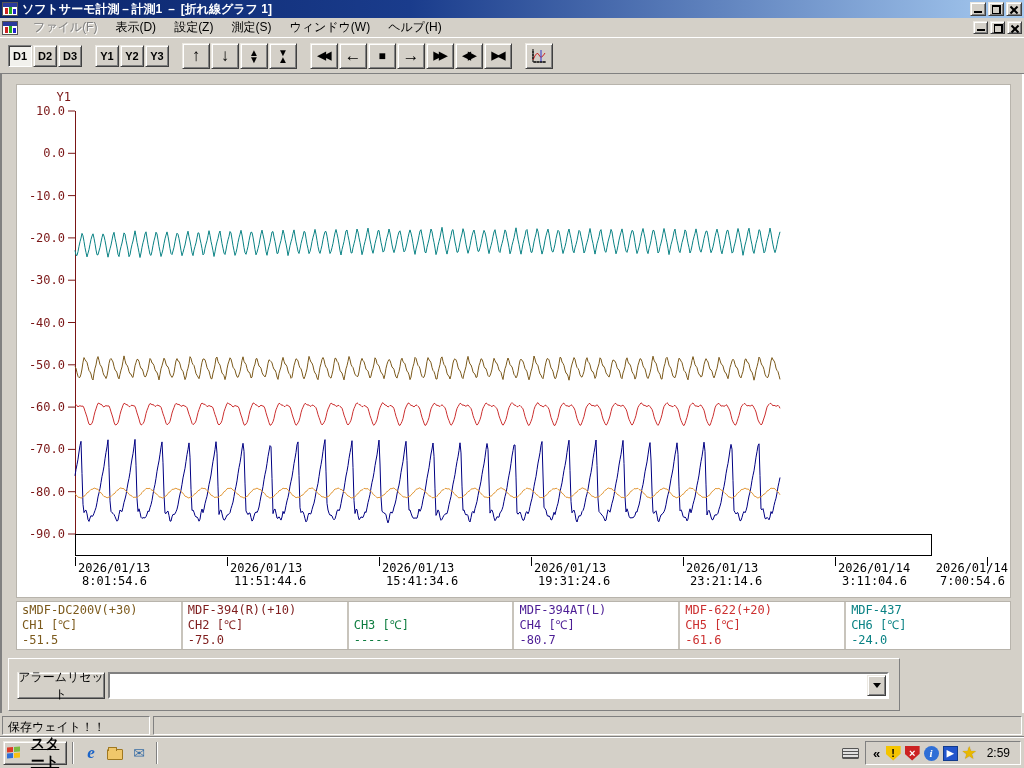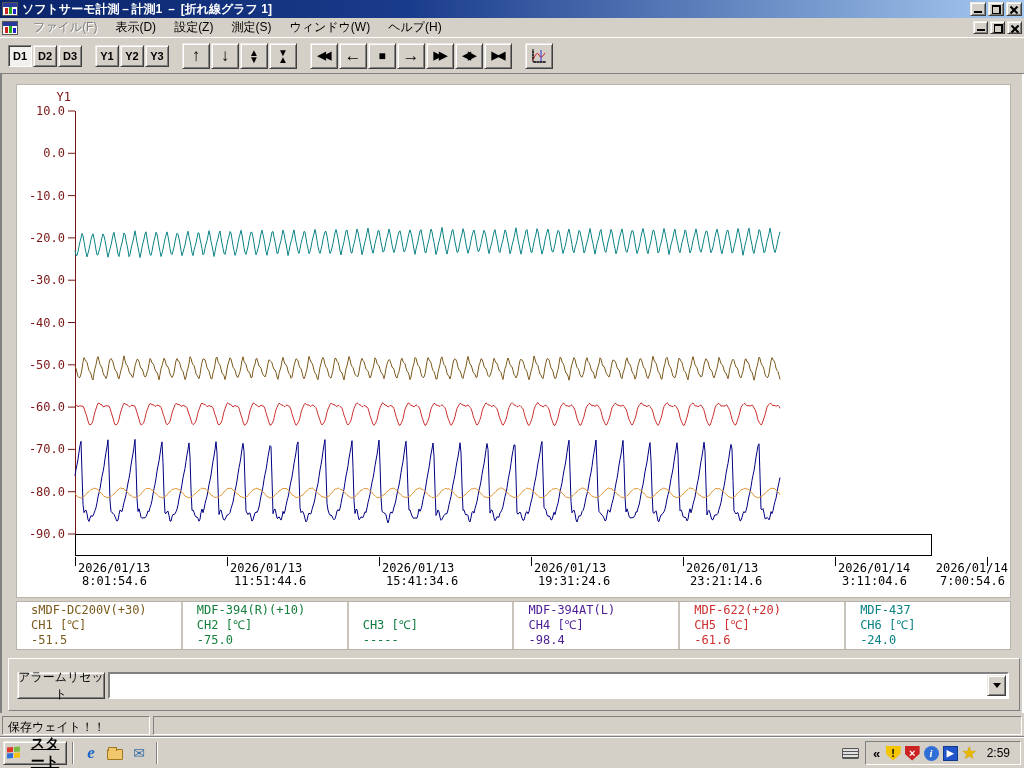--- a/index.html
+++ b/index.html
@@ -58,24 +58,24 @@
   .tb-btn .sq    { font-size:12px; line-height:1; }
   .tb-btn .stack { display:flex; flex-direction:column; line-height:7px; font-size:10px; }
 
   
   .client { position:absolute; left:0; top:74px; width:1024px; height:639px; background:#d4d0c8;
     border-left:2px solid #808080; border-right:2px solid #fff; }
   .chart-panel { position:absolute; left:14px; top:10px; width:995px; height:514px; background:#fff;
     border:1px solid #b8b4ac; }
   .legend { position:absolute; left:14px; top:527px; width:995px; height:49px; background:#fff;
     border:1px solid #b8b4ac; display:flex; font-family:"DejaVu Sans Mono",monospace; font-size:12px; }
-  .legend-cell { flex:1; padding:1px 14px; line-height:15px; white-space:nowrap; overflow:hidden; }
+  .legend-cell { flex:1; padding:1px 5px; line-height:15px; white-space:nowrap; overflow:hidden; }
   .legend-cell + .legend-cell { border-left:2px solid #c8c4bc; }
 
-  .alarm-row { position:absolute; left:6px; top:584px; width:1012px; height:53px;
+  .alarm-row { position:absolute; left:6px; top:584px; width:892px; height:53px;
     background:#d4d0c8; border:1px solid; border-color:#fff #808080 #808080 #fff; }
   .alarm-btn { position:absolute; left:8px; top:13px; width:88px; height:27px; font-size:12px;
     display:flex; align-items:center; justify-content:center; }
   .combo { position:absolute; left:99px; top:13px; right:10px; height:27px; background:#fff;
     border:2px solid; border-color:#808080 #fff #fff #808080; display:flex; }
   .combo-text { flex:1; padding:4px; font-size:12px; }
   .combo-btn { width:19px; margin:1px; display:flex; align-items:center; justify-content:center; }
   .combo-btn .dn { width:0; height:0; border:4px solid transparent; border-top:5px solid #000; margin-top:4px; }
 
   
@@ -291,34 +291,34 @@
           <polyline points="58,408.9 59,409.6 60,411.1 61,412.2 62,412.3 63,412.5 64,413.1 65,412.8 66,411.6 67,411.1 68,410.7 69,409.3 70,407.9 71,407.3 72,406.7 73,405.4 74,404.4 75,404.4 76,404.0 77,403.1 78,403.2 79,403.9 80,404.1 81,404.3 82,405.6 83,407.2 84,407.9 85,408.8 86,410.4 87,411.5 88,411.6 89,412.1 90,412.8 91,412.6 92,411.9 93,411.7 94,411.6 95,410.5 96,409.3 97,408.9 98,408.1 99,406.5 100,405.4 101,405.0 102,404.2 103,403.0 104,403.0 105,403.5 106,403.5 107,403.7 108,405.0 109,406.3 110,406.8 111,407.7 112,409.3 113,410.2 114,410.4 115,411.2 116,412.3 117,412.4 118,412.1 119,412.4 120,412.6 121,411.6 122,410.6 123,410.2 124,409.2 125,407.4 126,406.3 127,405.8 128,404.7 129,403.5 130,403.4 131,403.7 132,403.4 133,403.4 134,404.5 135,405.3 136,405.5 137,406.4 138,407.9 139,408.8 140,409.2 141,410.4 142,411.8 143,412.1 144,412.2 145,412.9 146,413.1 147,412.2 148,411.4 149,411.1 150,410.0 151,408.3 152,407.4 153,406.9 154,405.7 155,404.4 156,404.3 157,404.2 158,403.5 159,403.2 160,403.9 161,404.3 162,404.3 163,405.1 164,406.6 165,407.5 166,408.1 167,409.7 168,411.2 169,411.6 170,411.9 171,412.8 172,413.0 173,412.2 174,411.8 175,411.8 176,410.8 177,409.4 178,408.8 179,408.3 180,407.0 181,405.7 182,405.3 183,404.7 184,403.5 185,403.0 186,403.5 187,403.5 188,403.4 189,404.3 190,405.7 191,406.5 192,407.2 193,408.8 194,410.2 195,410.5 196,411.1 197,412.2 198,412.5 199,412.1 200,412.1 201,412.5 202,411.8 203,410.7 204,410.3 205,409.7 206,408.1 207,406.7 208,406.2 209,405.3 210,403.8 211,403.3 212,403.5 213,403.3 214,403.1 215,403.9 216,405.1 217,405.5 218,406.1 219,407.6 220,408.8 221,409.1 222,409.9 223,411.3 224,411.9 225,411.9 226,412.5 227,413.1 228,412.5 229,411.6 230,411.4 231,410.7 232,409.0 233,407.7 234,407.1 235,406.1 236,404.6 237,404.1 238,404.2 239,403.6 240,403.1 241,403.7 242,404.4 243,404.4 244,404.9 245,406.3 246,407.3 247,407.7 248,408.9 249,410.6 250,411.3 251,411.6 252,412.5 253,413.2 254,412.7 255,412.1 256,412.0 257,411.4 258,409.8 259,408.8 260,408.4 261,407.3 262,405.8 263,405.3 264,405.1 265,404.1 266,403.2 267,403.5 268,403.7 269,403.4 270,403.8 271,405.2 272,406.1 273,406.7 274,408.1 275,409.8 276,410.5 277,410.9 278,412.0 279,412.7 280,412.4 281,412.1 282,412.4 283,412.0 284,410.8 285,410.2 286,409.9 287,408.7 288,407.2 289,406.5 290,405.9 291,404.5 292,403.4 293,403.5 294,403.4 295,402.9 296,403.3 297,404.6 298,405.3 299,405.7 300,407.1 301,408.6 302,409.2 303,409.7 304,411.0 305,411.9 306,411.8 307,412.1 308,412.8 309,412.6 310,411.7 311,411.4 312,411.2 313,409.8 314,408.2 315,407.5 316,406.7 317,405.0 318,404.0 319,404.0 320,403.7 321,403.0 322,403.3 323,404.3 324,404.5 325,404.7 326,406.0 327,407.2 328,407.6 329,408.4 330,410.0 331,411.0 332,411.2 333,412.0 334,413.0 335,413.0 336,412.3 337,412.2 338,411.9 339,410.5 340,409.2 341,408.6 342,407.7 343,406.1 344,405.2 345,405.1 346,404.4 347,403.4 348,403.5 349,403.9 350,403.7 351,403.7 352,404.8 353,405.8 354,406.3 355,407.3 356,409.1 357,410.2 358,410.6 359,411.7 360,412.8 361,412.7 362,412.3 363,412.5 364,412.3 365,411.1 366,410.2 367,409.9 368,409.0 369,407.5 370,406.6 371,406.2 372,405.1 373,403.8 374,403.6 375,403.7 376,403.1 377,403.0 378,404.0 379,404.9 380,405.3 381,406.4 382,408.2 383,409.1 384,409.6 385,410.8 386,411.9 387,412.0 388,411.9 389,412.5 390,412.7 391,411.8 392,411.3 393,411.2 394,410.3 395,408.8 396,407.9 397,407.3 398,405.8 399,404.4 400,404.0 401,403.8 402,403.0 403,402.9 404,403.8 405,404.4 406,404.5 407,405.6 408,407.0 409,407.7 410,408.2 411,409.5 412,410.8 413,411.0 414,411.5 415,412.6 416,412.9 417,412.4 418,412.2 419,412.3 420,411.3 421,409.7 422,408.9 423,408.2 424,406.6 425,405.2 426,404.9 427,404.5 428,403.5 429,403.3 430,403.9 431,403.9 432,403.7 433,404.6 434,405.7 435,406.2 436,406.8 437,408.4 438,409.7 439,410.2 440,411.1 441,412.4 442,412.9 443,412.5 444,412.6 445,412.7 446,411.7 447,410.4 448,409.9 449,409.3 450,407.8 451,406.6 452,406.3 453,405.5 454,404.2 455,403.8 456,403.9 457,403.5 458,403.0 459,403.7 460,404.6 461,405.0 462,405.7 463,407.4 464,408.8 465,409.3 466,410.4 467,411.8 468,412.2 469,412.0 470,412.4 471,412.8 472,412.0 473,411.2 474,411.1 475,410.6 476,409.1 477,408.1 478,407.7 479,406.5 480,404.9 481,404.3 482,404.1 483,403.3 484,402.7 485,403.3 486,404.1 487,404.2 488,405.0 489,406.6 490,407.7 491,408.1 492,409.2 493,410.6 494,411.1 495,411.2 496,412.1 497,412.8 498,412.4 499,412.0 500,412.2 501,411.7 502,410.3 503,409.3 504,408.7 505,407.3 506,405.7 507,405.0 508,404.6 509,403.6 510,403.0 511,403.5 512,403.9 513,403.7 514,404.3 515,405.6 516,406.3 517,406.6 518,407.8 519,409.3 520,409.9 521,410.5 522,411.8 523,412.7 524,412.5 525,412.5 526,412.9 527,412.4 528,411.0 529,410.2 530,409.7 531,408.3 532,406.7 533,406.2 534,405.7 535,404.5 536,403.7 537,404.0 538,403.8 539,403.2 540,403.5 541,404.5 542,404.9 543,405.3 544,406.7 545,408.2 546,408.9 547,409.8 548,411.3 549,412.3 550,412.2 551,412.4 552,413.0 553,412.5 554,411.4 555,411.1 556,410.7 557,409.4 558,408.2 559,407.7 560,407.0 561,405.5 562,404.5 563,404.4 564,403.8 565,402.9 566,403.0 567,403.8 568,404.0 569,404.4 570,405.9 571,407.3 572,407.9 573,408.8 574,410.4 575,411.2 576,411.3 577,411.9 578,412.7 579,412.5 580,411.9 581,412.0 582,411.9 583,410.7 584,409.6 585,409.1 586,408.1 587,406.4 588,405.3 589,404.9 590,404.0 591,403.0 592,403.1 593,403.7 594,403.6 595,403.9 596,405.2 597,406.3 598,406.6 599,407.5 600,409.1 601,409.9 602,410.2 603,411.2 604,412.4 605,412.4 606,412.3 607,412.8 608,412.7 609,411.6 610,410.6 611,410.2 612,409.0 613,407.2 614,406.3 615,405.8 616,404.7 617,403.7 618,403.7 619,403.9 620,403.4 621,403.4 622,404.4 623,405.0 624,405.2 625,406.1 626,407.7 627,408.6 628,409.2 629,410.6 630,412.0 631,412.2 632,412.3 633,413.0 634,413.0 635,411.9 636,411.3 637,411.0 638,409.9 639,408.3 640,407.6 641,407.2 642,405.9 643,404.7 644,404.5 645,404.2 646,403.3 647,403.0 648,403.7 649,404.0 650,404.0 651,405.1 652,406.7 653,407.5 654,408.3 655,409.9 656,411.2 657,411.4 658,411.8 659,412.7 660,412.8 661,412.0 662,411.8 663,411.9 664,411.0 665,409.7 666,409.2 667,408.6 668,407.0 669,405.7 670,405.3 671,404.5 672,403.3 673,402.9 674,403.4 675,403.5 676,403.5 677,404.5 678,405.9 679,406.5 680,407.2 681,408.8 682,409.9 683,410.2 684,410.8 685,412.0 686,412.4 687,412.1 688,412.4 689,412.7 690,412.0 691,410.9 692,410.5 693,409.7 694,408.0 695,406.6 696,406.1 697,405.1 698,403.8 699,403.4 700,403.8 701,403.5 702,403.3 703,404.1 704,405.1 705,405.3 706,405.9 707,407.4 708,408.4 709,408.8 710,409.9 711,411.4 712,412.0 713,412.1 714,412.8 715,413.2 716,412.5 717,411.6 718,411.3 719,410.5 720,408.8 721,407.7 722,407.3 723,406.2 724,404.8 725,404.4 726,404.4 727,403.7 728,403.1 729,403.7 730,404.2 731,404.0 732,404.6 733,406.1 734,407.1 735,407.7 736,409.1 737,410.8 738,411.4 739,411.7 740,412.6 741,413.1 742,412.4 743,411.9 744,411.9 745,411.3 746,409.9 747,409.1 748,408.8 749,407.5 750,406.1 751,405.5 752,405.1 753,403.9 754,403.1 755,403.4 756,403.5 757,403.2 758,403.9 759,405.3 760,406.2 761,406.8 762,408.2 763,409.8 " fill="none" stroke="#e2993a" stroke-width="1"></polyline>
           <polyline points="58,318.9 59,319.4 60,320.9 61,321.8 62,321.1 63,320.7 64,321.2 65,321.2 66,321.1 67,323.0 68,326.2 69,329.1 70,332.1 71,336.0 72,339.1 73,339.8 74,339.3 75,338.4 76,335.4 77,330.8 78,326.8 79,323.9 80,320.7 81,318.3 82,318.2 83,319.1 84,319.3 85,319.9 86,321.5 87,321.9 88,321.0 89,320.6 90,321.0 91,320.9 92,321.0 93,323.4 94,326.9 95,329.9 96,333.1 97,337.1 98,339.7 99,339.9 100,339.1 101,337.7 102,334.3 103,329.6 104,325.9 105,323.1 106,320.2 107,318.3 108,318.6 109,319.5 110,319.7 111,320.3 112,321.6 113,321.6 114,320.5 115,320.2 116,320.7 117,320.8 118,321.4 119,324.3 120,327.9 121,330.9 122,334.1 123,337.9 124,339.9 125,339.6 126,338.5 127,336.9 128,333.2 129,328.6 130,325.3 131,322.8 132,320.0 133,318.5 134,319.0 135,319.7 136,319.6 137,320.2 138,321.4 139,321.2 140,320.2 141,320.2 142,320.9 143,321.1 144,322.2 145,325.3 146,328.8 147,331.5 148,334.7 149,338.2 150,339.7 151,339.1 152,338.1 153,336.3 154,332.4 155,328.1 156,325.1 157,322.5 158,319.8 159,318.4 160,319.0 161,319.5 162,319.4 163,320.1 164,321.3 165,321.1 166,320.2 167,320.6 168,321.3 169,321.5 170,322.8 171,326.0 172,329.3 173,331.9 174,335.1 175,338.4 176,339.6 177,338.9 178,337.9 179,335.9 180,331.9 181,327.6 182,324.6 183,321.9 184,319.1 185,318.0 186,318.8 187,319.3 188,319.3 189,320.4 190,321.6 191,321.2 192,320.5 193,321.0 194,321.5 195,321.6 196,323.0 197,326.3 198,329.6 199,332.3 200,335.7 201,339.0 202,339.9 203,339.1 204,337.9 205,335.5 206,331.1 207,326.7 208,323.8 209,321.1 210,318.5 211,317.8 212,318.9 213,319.4 214,319.7 215,321.0 216,322.0 217,321.3 218,320.5 219,320.9 220,321.3 221,321.5 222,323.2 223,326.8 224,330.1 225,333.0 226,336.7 227,339.7 228,340.2 229,339.0 230,337.5 231,334.6 232,329.8 233,325.6 234,322.9 235,320.3 236,318.1 237,318.1 238,319.3 239,319.9 240,320.2 241,321.4 242,322.0 243,321.0 244,320.2 245,320.7 246,321.1 247,321.5 248,323.9 249,327.7 250,331.1 251,334.1 252,337.6 253,340.2 254,340.0 255,338.5 256,336.7 257,333.4 258,328.6 259,324.8 260,322.4 261,320.0 262,318.3 263,318.6 264,319.8 265,320.1 266,320.3 267,321.4 268,321.6 269,320.5 270,319.9 271,320.7 272,321.2 273,322.1 274,324.9 275,328.8 276,332.0 277,334.9 278,338.2 279,340.2 280,339.5 281,337.8 282,335.9 283,332.4 284,327.8 285,324.4 286,322.2 287,319.9 288,318.4 289,318.8 290,319.9 291,319.9 292,320.1 293,321.2 294,321.3 295,320.2 296,320.1 297,321.1 298,321.7 299,322.8 300,325.8 301,329.6 302,332.5 303,335.3 304,338.4 305,339.9 306,339.0 307,337.4 308,335.5 309,331.8 310,327.3 311,324.1 312,322.0 313,319.6 314,318.1 315,318.7 316,319.6 317,319.6 318,320.1 319,321.3 320,321.3 321,320.4 322,320.5 323,321.5 324,322.1 325,323.2 326,326.4 327,330.1 328,332.8 329,335.6 330,338.7 331,340.0 332,338.9 333,337.3 334,335.2 335,331.2 336,326.6 337,323.5 338,321.3 339,318.9 340,317.8 341,318.6 342,319.6 343,319.7 344,320.5 345,321.7 346,321.5 347,320.5 348,320.7 349,321.6 350,322.0 351,323.4 352,326.8 353,330.5 354,333.3 355,336.3 356,339.4 357,340.3 358,338.9 359,337.1 360,334.6 361,330.2 362,325.6 363,322.7 364,320.5 365,318.3 366,317.7 367,319.0 368,320.0 369,320.2 370,321.0 371,322.0 372,321.4 373,320.4 374,320.6 375,321.4 376,321.9 377,323.7 378,327.5 379,331.3 380,334.1 381,337.3 382,340.1 383,340.4 384,338.6 385,336.5 386,333.6 387,328.9 388,324.5 389,322.0 390,320.0 391,318.2 392,318.1 393,319.5 394,320.4 395,320.5 396,321.2 397,321.9 398,321.0 399,319.9 400,320.4 401,321.4 402,322.2 403,324.5 404,328.6 405,332.3 406,335.1 407,338.1 408,340.4 409,340.0 410,337.9 411,335.6 412,332.5 413,327.8 414,323.8 415,321.7 416,320.0 417,318.4 418,318.5 419,319.9 420,320.4 421,320.4 422,321.1 423,321.5 424,320.5 425,319.8 426,320.6 427,321.8 428,322.8 429,325.5 430,329.7 431,333.1 432,335.6 433,338.4 434,340.2 435,339.4 436,337.2 437,334.9 438,331.7 439,327.1 440,323.5 441,321.6 442,319.9 443,318.3 444,318.6 445,319.9 446,320.2 447,320.1 448,320.9 449,321.3 450,320.4 451,320.0 452,321.2 453,322.3 454,323.5 455,326.3 456,330.4 457,333.4 458,335.8 459,338.6 460,340.1 461,339.0 462,336.8 463,334.6 464,331.2 465,326.6 466,323.2 467,321.3 468,319.4 469,318.0 470,318.5 471,319.8 472,320.0 473,320.2 474,321.2 475,321.5 476,320.6 477,320.4 478,321.6 479,322.6 480,323.8 481,326.8 482,330.8 483,333.7 484,336.2 485,339.0 486,340.2 487,338.9 488,336.7 489,334.3 490,330.5 491,325.8 492,322.5 493,320.6 494,318.7 495,317.6 496,318.6 497,319.9 498,320.2 499,320.6 500,321.7 501,321.7 502,320.6 503,320.5 504,321.6 505,322.5 506,323.9 507,327.3 508,331.4 509,334.3 510,337.0 511,339.7 512,340.5 513,338.8 514,336.3 515,333.5 516,329.3 517,324.6 518,321.7 519,320.0 520,318.3 521,317.7 522,319.1 523,320.4 524,320.6 525,321.0 526,321.9 527,321.5 528,320.2 529,320.3 530,321.5 531,322.5 532,324.3 533,328.2 534,332.4 535,335.2 536,337.8 537,340.3 538,340.4 539,338.2 540,335.4 541,332.5 542,328.1 543,323.6 544,321.1 545,319.8 546,318.4 547,318.2 548,319.7 549,320.8 550,320.7 551,321.0 552,321.6 553,320.9 554,319.8 555,320.3 556,321.7 557,323.0 558,325.3 559,329.4 560,333.4 561,336.0 562,338.4 563,340.3 564,339.9 565,337.3 566,334.5 567,331.5 568,327.1 569,323.1 570,321.1 571,319.9 572,318.5 573,318.5 574,320.0 575,320.7 576,320.4 577,320.8 578,321.3 579,320.6 580,319.8 581,320.7 582,322.3 583,323.7 584,326.2 585,330.4 586,334.0 587,336.3 588,338.5 589,340.1 590,339.3 591,336.6 592,334.0 593,330.9 594,326.6 595,322.8 596,321.0 597,319.7 598,318.4 599,318.5 600,319.9 601,320.4 602,320.2 603,320.8 604,321.3 605,320.6 606,320.1 607,321.3 608,322.9 609,324.2 610,326.9 611,331.0 612,334.3 613,336.5 614,338.7 615,340.1 616,338.9 617,336.2 618,333.7 619,330.4 620,325.9 621,322.3 622,320.6 623,319.2 624,317.9 625,318.4 626,319.9 627,320.4 628,320.4 629,321.1 630,321.6 631,320.8 632,320.4 633,321.6 634,323.0 635,324.4 636,327.3 637,331.5 638,334.7 639,336.9 640,339.2 641,340.4 642,338.8 643,336.0 644,333.2 645,329.6 646,324.9 647,321.5 648,320.0 649,318.7 650,317.7 651,318.6 652,320.3 653,320.7 654,320.8 655,321.5 656,321.7 657,320.7 658,320.3 659,321.6 660,323.0 661,324.6 662,327.9 663,332.3 664,335.4 665,337.7 666,339.9 667,340.6 668,338.5 669,335.3 670,332.3 671,328.4 672,323.8 673,320.7 674,319.6 675,318.5 676,318.0 677,319.2 678,320.8 679,321.0 680,321.0 681,321.6 682,321.4 683,320.2 684,320.1 685,321.6 686,323.2 687,325.2 688,329.0 689,333.4 690,336.3 691,338.4 692,340.2 693,340.3 694,337.6 695,334.3 696,331.3 697,327.2 698,322.9 699,320.4 700,319.6 701,318.7 702,318.4 703,319.7 704,321.1 705,320.9 706,320.8 707,321.3 708,320.9 709,319.8 710,320.2 711,322.1 712,323.9 713,326.2 714,330.2 715,334.4 716,336.9 717,338.6 718,340.1 719,339.6 720,336.7 721,333.5 722,330.5 723,326.5 724,322.5 725,320.5 726,319.7 727,318.7 728,318.5 729,319.9 730,320.9 731,320.6 732,320.5 733,321.1 734,320.7 735,319.9 736,320.8 737,322.8 738,324.6 739,327.0 740,331.0 741,334.9 742,337.0 743,338.6 744,339.9 745,339.1 746,336.0 747,333.0 748,330.0 749,326.0 750,322.2 751,320.3 752,319.5 753,318.4 754,318.4 755,319.8 756,320.7 757,320.4 758,320.6 759,321.3 760,320.9 761,320.3 762,321.3 763,323.3 " fill="none" stroke="#cc3030" stroke-width="1"></polyline>
           <polyline points="58,165.3 59,170.2 60,170.5 61,166.6 62,161.3 63,156.7 64,153.1 65,148.4 66,150.8 67,156.4 68,162.6 69,167.5 70,171.9 71,168.2 72,164.5 73,159.3 74,154.5 75,151.0 76,148.8 77,153.2 78,158.6 79,164.9 80,169.8 81,169.8 82,166.0 83,162.3 84,157.2 85,152.4 86,148.9 87,151.1 88,155.5 89,160.9 90,167.1 91,172.2 92,167.8 93,163.8 94,160.1 95,155.1 96,150.1 97,147.3 98,153.3 99,157.8 100,163.1 101,169.4 102,171.6 103,165.9 104,161.7 105,158.0 106,153.0 107,147.9 108,149.2 109,155.4 110,160.1 111,165.3 112,171.7 113,169.8 114,164.1 115,159.6 116,156.0 117,151.0 118,145.8 119,151.1 120,157.4 121,162.2 122,167.4 123,172.5 124,168.0 125,162.3 126,157.7 127,154.0 128,149.0 129,146.8 130,153.0 131,159.4 132,164.4 133,169.5 134,170.4 135,166.2 136,160.5 137,155.8 138,152.0 139,147.2 140,149.0 141,154.9 142,161.4 143,166.4 144,171.5 145,168.2 146,164.2 147,158.7 148,153.8 149,150.1 150,146.9 151,151.2 152,157.0 153,163.4 154,168.5 155,169.6 156,166.0 157,162.2 158,156.8 159,151.9 160,148.2 161,149.3 162,153.6 163,159.1 164,165.5 165,170.7 166,167.4 167,163.7 168,160.0 169,154.9 170,149.9 171,146.2 172,151.7 173,156.0 174,161.3 175,167.6 176,170.6 177,165.2 178,161.4 179,157.9 180,152.8 181,147.8 182,148.2 183,154.0 184,158.4 185,163.6 186,169.9 187,168.7 188,163.2 189,159.1 190,155.6 191,150.7 192,145.7 193,150.3 194,156.3 195,160.8 196,165.8 197,171.5 198,166.8 199,161.2 200,156.9 201,153.4 202,148.6 203,146.0 204,152.3 205,158.5 206,163.2 207,168.1 208,169.5 209,165.0 210,159.3 211,154.8 212,151.3 213,146.5 214,148.0 215,154.2 216,160.6 217,165.5 218,170.4 219,167.6 220,163.2 221,157.5 222,152.8 223,149.2 224,145.3 225,150.0 226,156.1 227,162.6 228,167.7 229,169.3 230,165.6 231,161.4 232,155.7 233,150.8 234,147.1 235,147.5 236,152.1 237,158.0 238,164.6 239,169.8 240,167.3 241,163.5 242,159.5 243,154.0 244,148.9 245,145.1 246,149.8 247,154.3 248,160.0 249,166.6 250,170.3 251,165.1 252,161.4 253,157.6 254,152.2 255,147.0 256,146.6 257,152.1 258,156.5 259,162.0 260,168.5 261,168.2 262,163.0 263,159.1 264,155.5 265,150.3 266,145.1 267,148.8 268,154.5 269,158.9 270,164.1 271,170.6 272,166.1 273,160.8 274,156.8 275,153.4 276,148.4 277,144.9 278,151.0 279,156.9 280,161.3 281,166.3 282,168.5 283,164.1 284,158.7 285,154.6 286,151.2 287,146.4 288,147.1 289,153.2 290,159.2 291,163.7 292,168.6 293,166.5 294,162.1 295,156.6 296,152.3 297,148.9 298,144.4 299,149.2 300,155.3 301,161.5 302,166.1 303,168.4 304,164.5 305,160.2 306,154.6 307,150.1 308,146.7 309,146.5 310,151.2 311,157.3 312,163.7 313,168.5 314,166.5 315,162.6 316,158.4 317,152.8 318,147.9 319,144.5 320,148.6 321,153.3 322,159.2 323,165.8 324,170.0 325,164.6 326,160.6 327,156.5 328,150.9 329,145.9 330,145.0 331,150.7 332,155.3 333,161.1 334,167.8 335,168.0 336,162.7 337,158.7 338,154.7 339,149.2 340,144.0 341,147.1 342,152.8 343,157.4 344,163.1 345,169.7 346,166.0 347,160.6 348,156.6 349,152.8 350,147.4 351,143.1 352,149.2 353,155.0 354,159.6 355,165.0 356,168.3 357,163.9 358,158.6 359,154.5 360,150.9 361,145.7 362,145.5 363,151.5 364,157.4 365,161.9 366,167.1 367,166.1 368,161.9 369,156.6 370,152.4 371,149.0 372,144.0 373,147.9 374,153.9 375,159.9 376,164.4 377,167.6 378,164.0 379,159.9 380,154.6 381,150.3 382,147.0 383,145.8 384,150.4 385,156.3 386,162.4 387,166.9 388,165.7 389,162.0 390,157.9 391,152.6 392,148.2 393,144.9 394,148.1 395,152.7 396,158.6 397,164.8 398,169.4 399,164.0 400,160.1 401,156.0 402,150.7 403,146.1 404,144.7 405,150.4 406,155.1 407,160.9 408,167.2 409,167.8 410,162.3 411,158.3 412,154.2 413,148.8 414,144.0 415,146.7 416,152.6 417,157.3 418,163.1 419,169.6 420,166.1 421,160.6 422,156.4 423,152.5 424,147.1 425,142.3 426,148.8 427,154.8 428,159.5 429,165.2 430,169.1 431,164.4 432,158.9 433,154.6 434,150.7 435,145.4 436,144.6 437,150.9 438,157.0 439,161.7 440,167.3 441,167.0 442,162.6 443,157.1 444,152.8 445,149.0 446,143.7 447,147.0 448,153.2 449,159.2 450,164.0 451,168.3 452,164.9 453,160.7 454,155.3 455,150.9 456,147.2 457,145.0 458,149.5 459,155.4 460,161.5 461,166.3 462,166.2 463,162.8 464,158.7 465,153.4 466,149.0 467,145.4 468,147.6 469,152.0 470,157.8 471,163.9 472,168.6 473,164.1 474,160.6 475,156.7 476,151.4 477,147.0 478,144.7 479,150.1 480,154.5 481,160.2 482,166.3 483,167.5 484,162.2 485,158.5 486,154.7 487,149.5 488,144.9 489,146.9 490,152.5 491,157.0 492,162.5 493,168.8 494,165.8 495,160.4 496,156.5 497,152.7 498,147.5 499,142.8 500,149.0 501,154.8 502,159.4 503,164.9 504,169.2 505,164.2 506,158.6 507,154.5 508,150.7 509,145.6 510,144.5 511,151.1 512,157.1 513,161.7 514,167.2 515,167.4 516,162.6 517,156.9 518,152.7 519,148.9 520,143.7 521,146.6 522,153.1 523,159.3 524,164.0 525,169.1 526,165.6 527,160.9 528,155.2 529,150.8 530,147.1 531,144.1 532,148.8 533,155.2 534,161.4 535,166.3 536,167.1 537,163.6 538,159.2 539,153.6 540,149.0 541,145.3 542,146.5 543,151.1 544,157.3 545,163.6 546,168.5 547,165.0 548,161.6 549,157.4 550,151.9 551,147.2 552,144.0 553,149.1 554,153.5 555,159.5 556,165.8 557,167.8 558,162.9 559,159.5 560,155.5 561,150.1 562,145.4 563,146.5 564,151.6 565,156.0 566,161.7 567,168.0 568,165.9 569,160.9 570,157.3 571,153.5 572,148.3 573,143.5 574,148.8 575,154.2 576,158.5 577,164.1 578,169.1 579,164.1 580,158.8 581,155.2 582,151.5 583,146.3 584,144.6 585,151.1 586,156.7 587,161.1 588,166.4 589,167.3 590,162.3 591,156.9 592,153.0 593,149.4 594,144.4 595,146.8 596,153.3 597,159.1 598,163.6 599,168.8 600,165.5 601,160.6 602,155.1 603,151.0 604,147.4 605,143.9 606,148.9 607,155.4 608,161.5 609,166.1 610,167.4 611,163.7 612,159.0 613,153.3 614,149.0 615,145.4 616,146.1 617,151.0 618,157.5 619,163.7 620,168.5 621,165.6 622,161.9 623,157.3 624,151.6 625,147.1 626,143.5 627,148.4 628,153.2 629,159.5 630,165.9 631,168.6 632,163.7 633,160.1 634,155.7 635,150.0 636,145.3 637,145.6 638,150.8 639,155.4 640,161.6 641,168.0 642,166.7 643,161.7 644,158.1 645,153.9 646,148.3 647,143.5 648,148.0 649,153.2 650,157.7 651,163.6 652,169.6 653,164.7 654,159.7 655,156.1 656,152.1 657,146.7 658,144.1 659,150.4 660,155.7 661,160.1 662,165.8 663,167.6 664,162.8 665,157.6 666,154.0 667,150.3 668,144.9 669,146.5 670,152.8 671,158.2 672,162.6 673,168.0 674,165.6 675,160.8 676,155.6 677,151.8 678,148.3 679,143.9 680,148.8 681,155.1 682,160.8 683,165.1 684,167.2 685,163.6 686,158.9 687,153.6 688,149.7 689,146.2 690,146.2 691,151.1 692,157.4 693,163.3 694,167.7 695,165.4 696,161.8 697,157.1 698,151.7 699,147.6 700,144.1 701,148.4 702,153.3 703,159.6 704,165.7 705,168.8 706,163.7 707,159.9 708,155.4 709,149.8 710,145.5 711,145.3 712,150.7 713,155.5 714,161.8 715,168.1 716,167.1 717,161.9 718,158.1 719,153.7 720,148.1 721,143.5 722,147.5 723,152.9 724,157.7 725,163.9 726,170.3 727,165.3 728,160.1 729,156.3 730,152.0 731,146.4 732,143.2 733,149.7 734,155.1 735,159.8 736,165.9 737,168.4 738,163.5 739,158.3 740,154.5 741,150.4 742,144.7 743,145.6 744,151.9 745,157.5 746,162.1 747,167.9 748,166.4 749,161.6 750,156.4 751,152.6 752,148.6 753,143.1 754,148.0 755,154.3 756,159.9 757,164.4 758,167.6 759,164.3 760,159.6 761,154.4 762,150.6 763,146.8 " fill="none" stroke="#0a8284" stroke-width="1"></polyline>
         </svg></div>
     <div class="legend" id="legend">
         <div class="legend-cell" style="color: rgb(124, 90, 28);">
           <div>sMDF-DC200V(+30)</div>
           <div>CH1 [℃]</div>
           <div>-51.5</div>
         </div>
-        <div class="legend-cell" style="color: #15803d;">
+        <div class="legend-cell" style="color: #7f1d1d;">
           <div>MDF-394(R)(+10)</div>
           <div>CH2 [℃]</div>
           <div>-75.0</div>
         </div>
         <div class="legend-cell" style="color: rgb(14, 125, 64);">
           <div>&nbsp;</div>
           <div>CH3 [℃]</div>
           <div>-----</div>
         </div>
         <div class="legend-cell" style="color: #4c1d95;">
           <div>MDF-394AT(L)</div>
           <div>CH4 [℃]</div>
-          <div>-98.4</div>
+          <div>-80.7</div>
         </div>
         <div class="legend-cell" style="color: rgb(204, 48, 48);">
           <div>MDF-622(+20)</div>
           <div>CH5 [℃]</div>
           <div>-61.6</div>
         </div>
         <div class="legend-cell" style="color: rgb(10, 130, 132);">
           <div>MDF-437</div>
           <div>CH6 [℃]</div>
           <div>-24.0</div>

